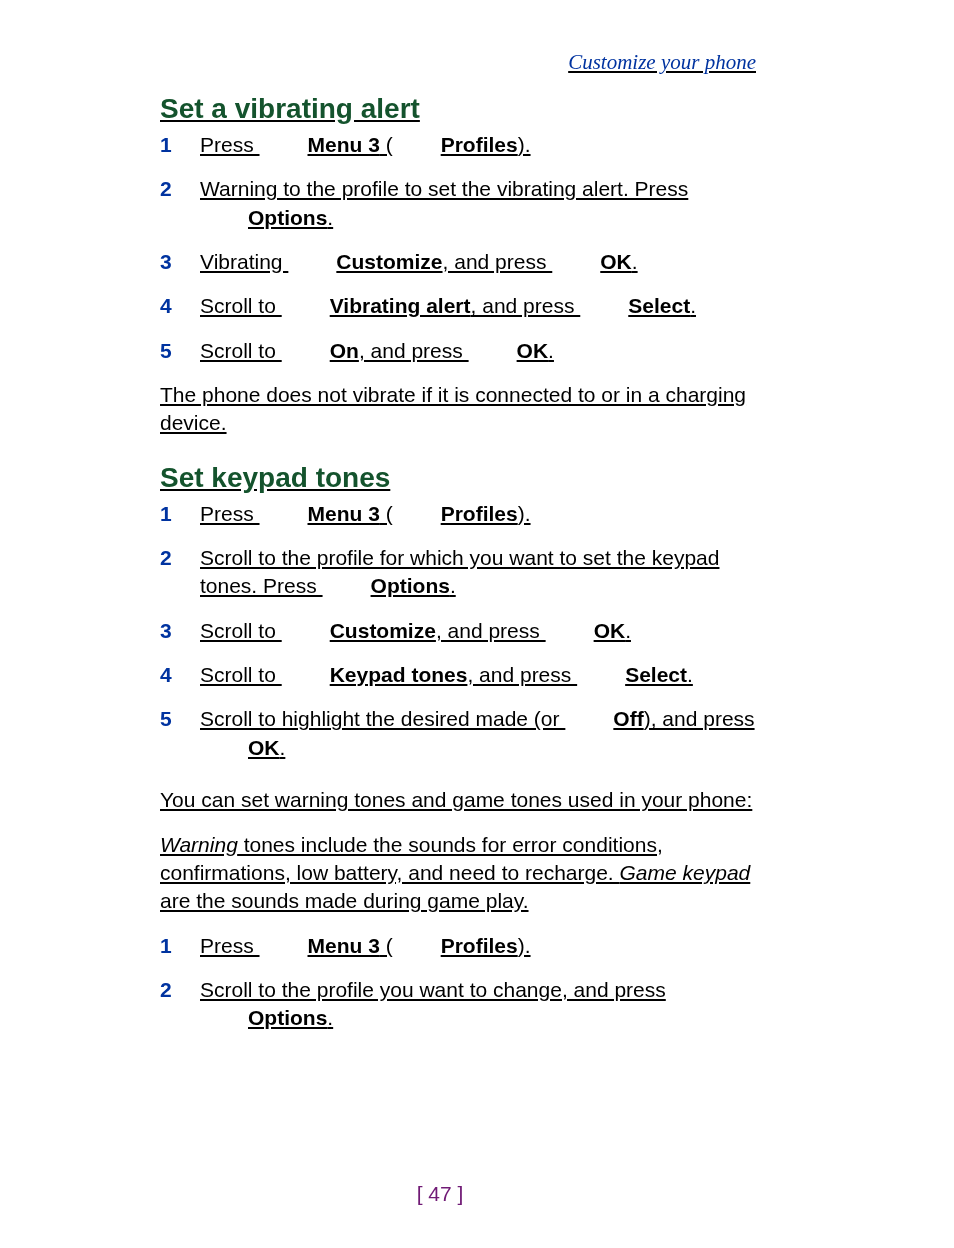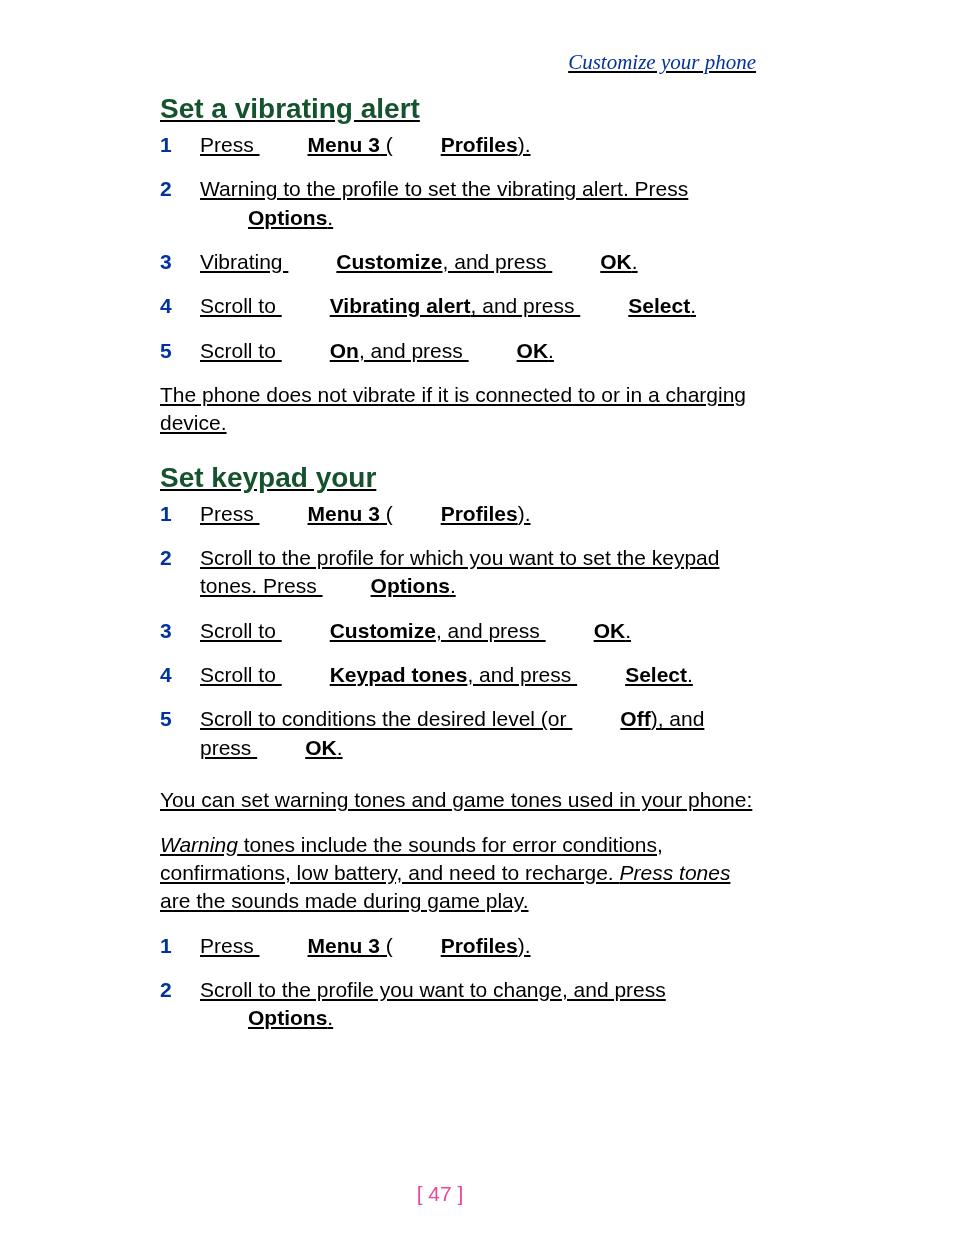--- a/index.html
+++ b/index.html
@@ -55,21 +55,21 @@
     font-size:21px;
   }
   ol.steps>li .sub{
     display:block;margin-top:14px;
   }
   .b{font-weight:700;margin-left:48px;}
   .pgnum{
     position:absolute;
     bottom:42px;left:8px;right:0;
     text-align:center;
-    color:#ec4899;
+    color:#701a75;
     font-size:21px;
   }
   .section{margin-bottom:24px;}
 </style>
 </head>
 <body>
 
 <div class="page">
   <div class="breadcrumb">Customize your phone</div>
   <div id="sections">
@@ -78,32 +78,32 @@
         <ol class="steps">
           <li><span>Press </span><span class="b">Menu 3</span><span> (</span><span class="b">Profiles</span><span>).</span></li>
           <li><span>Warning to the profile to set the vibrating alert. Press </span><span class="b">Options</span><span>.</span></li>
           <li><span>Vibrating </span><span class="b">Customize</span><span>, and press </span><span class="b">OK</span><span>.</span></li>
           <li><span>Scroll to </span><span class="b">Vibrating alert</span><span>, and press </span><span class="b">Select</span><span>.</span></li>
           <li><span>Scroll to </span><span class="b">On</span><span>, and press </span><span class="b">OK</span><span>.</span></li>
         </ol>
         <p class="body"><span>The phone does not vibrate if it is connected to or in a charging device.</span></p>
       </div>
       <div class="section">
-        <h2>Set keypad your</h2>
+        <h2>Set keypad tones</h2>
         <ol class="steps">
           <li><span>Press </span><span class="b">Menu 3</span><span> (</span><span class="b">Profiles</span><span>).</span></li>
           <li><span>Scroll to the profile for which you want to set the keypad tones. Press </span><span class="b">Options</span><span>.</span></li>
           <li><span>Scroll to </span><span class="b">Customize</span><span>, and press </span><span class="b">OK</span><span>.</span></li>
           <li><span>Scroll to </span><span class="b">Keypad tones</span><span>, and press </span><span class="b">Select</span><span>.</span></li>
-          <li><span>Scroll to conditions the desired level (or </span><span class="b">Off</span><span>), and press </span><span class="b">OK</span><span>.</span></li>
+          <li><span>Scroll to highlight the desired made (or </span><span class="b">Off</span><span>), and press </span><span class="b">OK</span><span>.</span></li>
         </ol>
       </div>
       <div class="section">
         <p class="body"><span>You can set warning tones and game tones used in your phone:</span></p>
-        <p class="body"><span class="italic">Warning</span><span> tones include the sounds for error conditions, confirmations, low battery, and need to recharge. </span><span class="italic">Press tones</span><span> are the sounds made during game play.</span></p>
+        <p class="body"><span class="italic">Warning</span><span> tones include the sounds for error conditions, confirmations, low battery, and need to recharge. </span><span class="italic">Game keypad</span><span> are the sounds made during game play.</span></p>
         <ol class="steps">
           <li><span>Press </span><span class="b">Menu 3</span><span> (</span><span class="b">Profiles</span><span>).</span></li>
           <li><span>Scroll to the profile you want to change, and press </span><span class="b">Options</span><span>.</span></li>
         </ol>
       </div>
     </div>
   <div class="pgnum">[ 47 ]</div>
 </div>
 
 </body></html>

